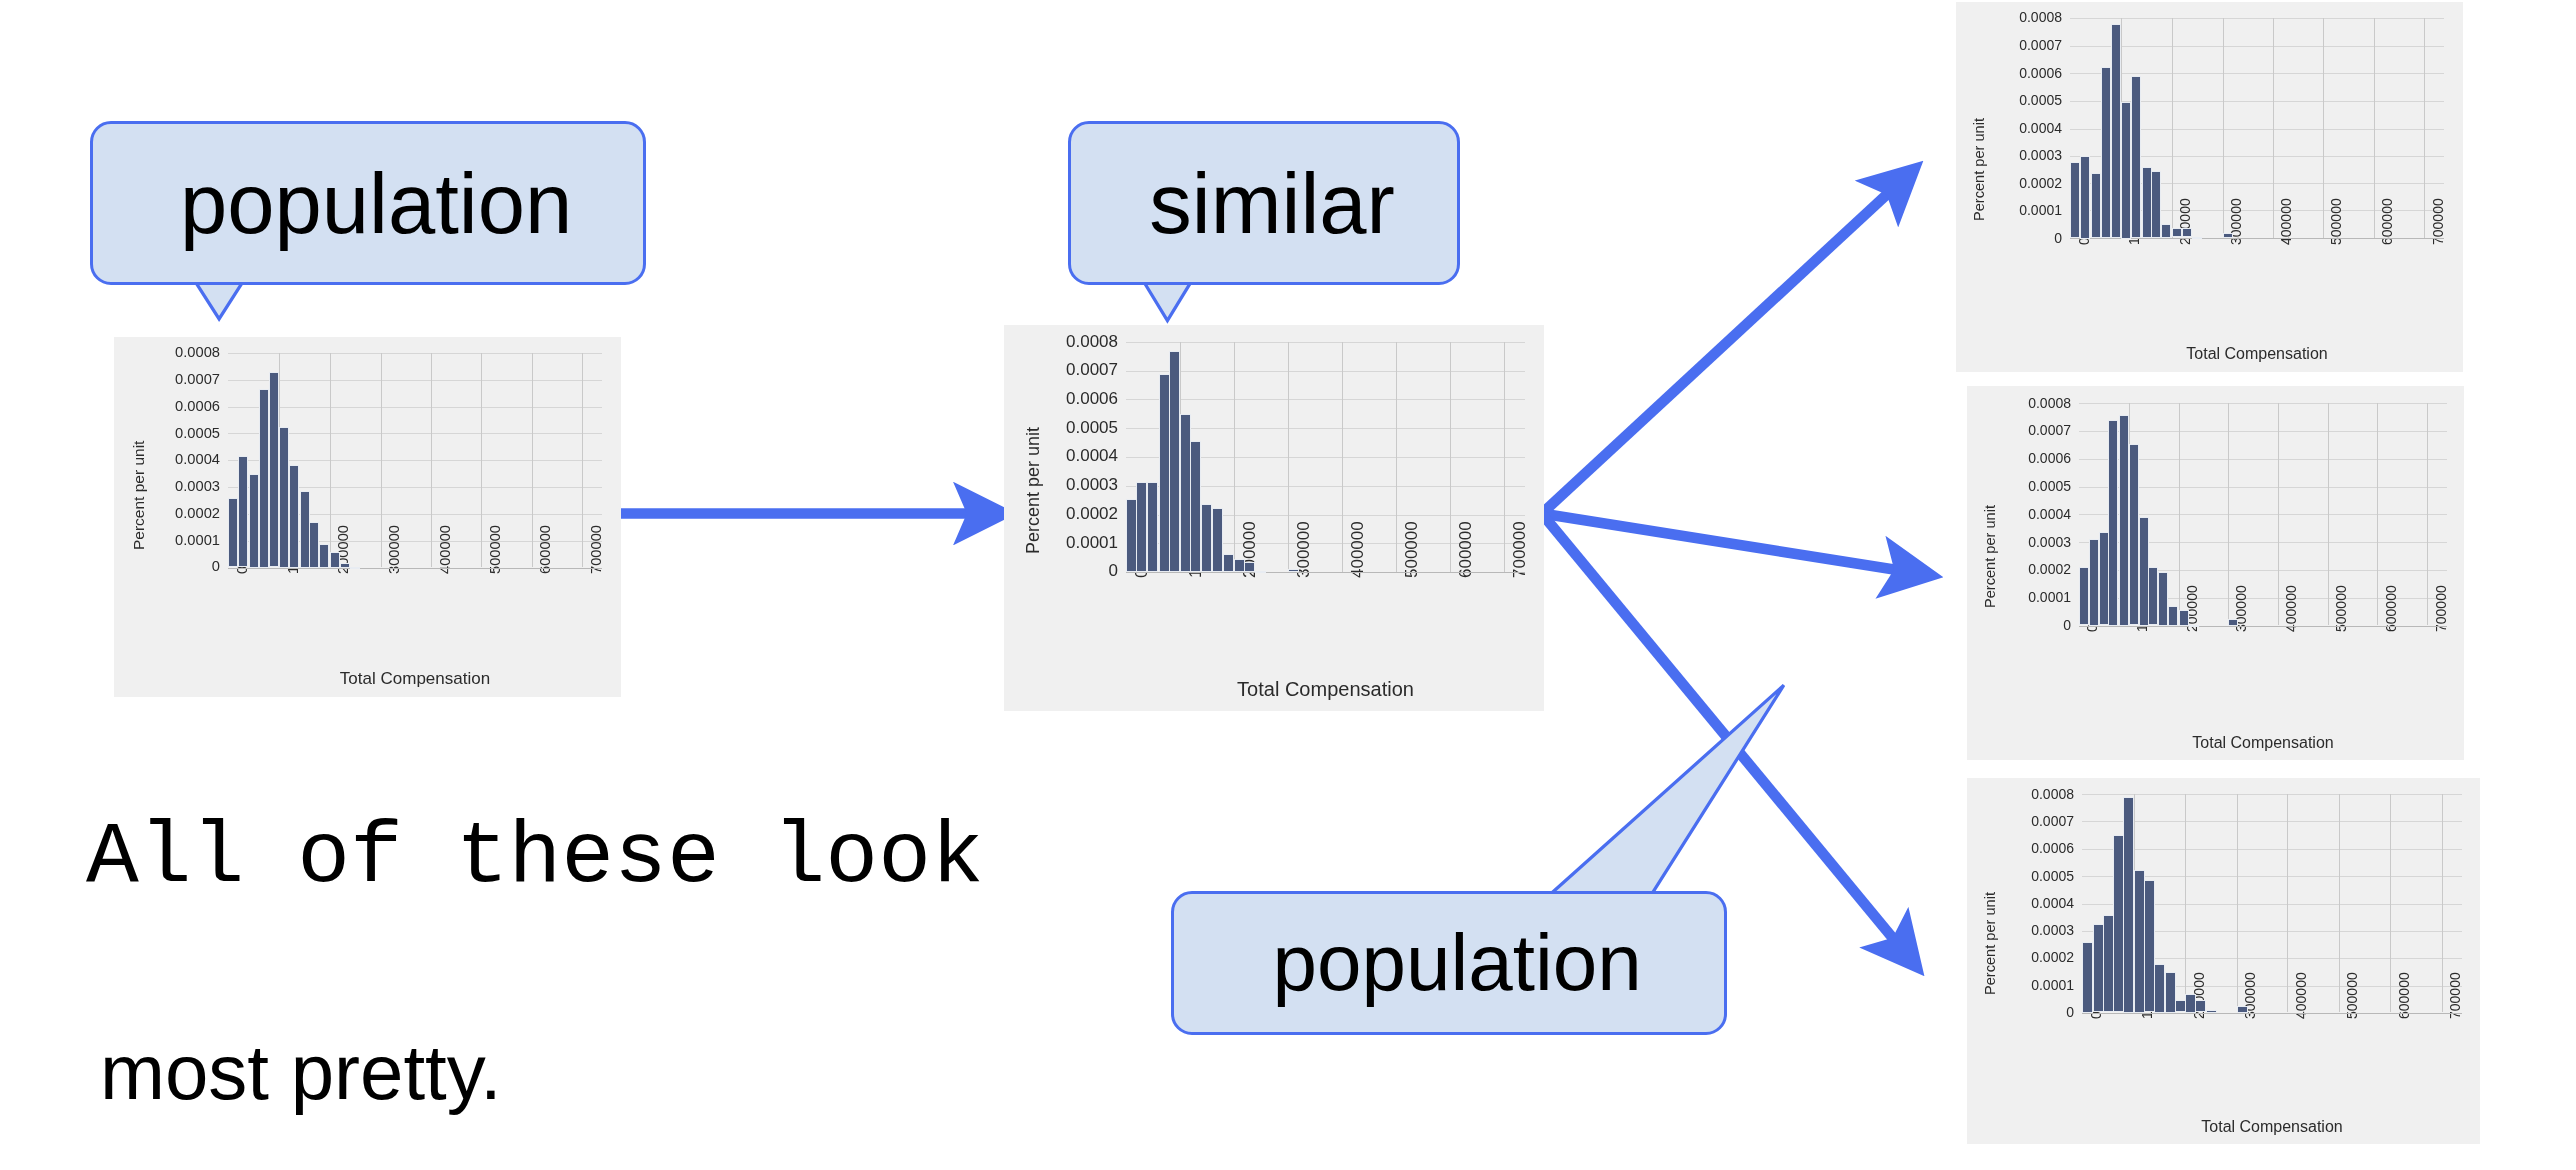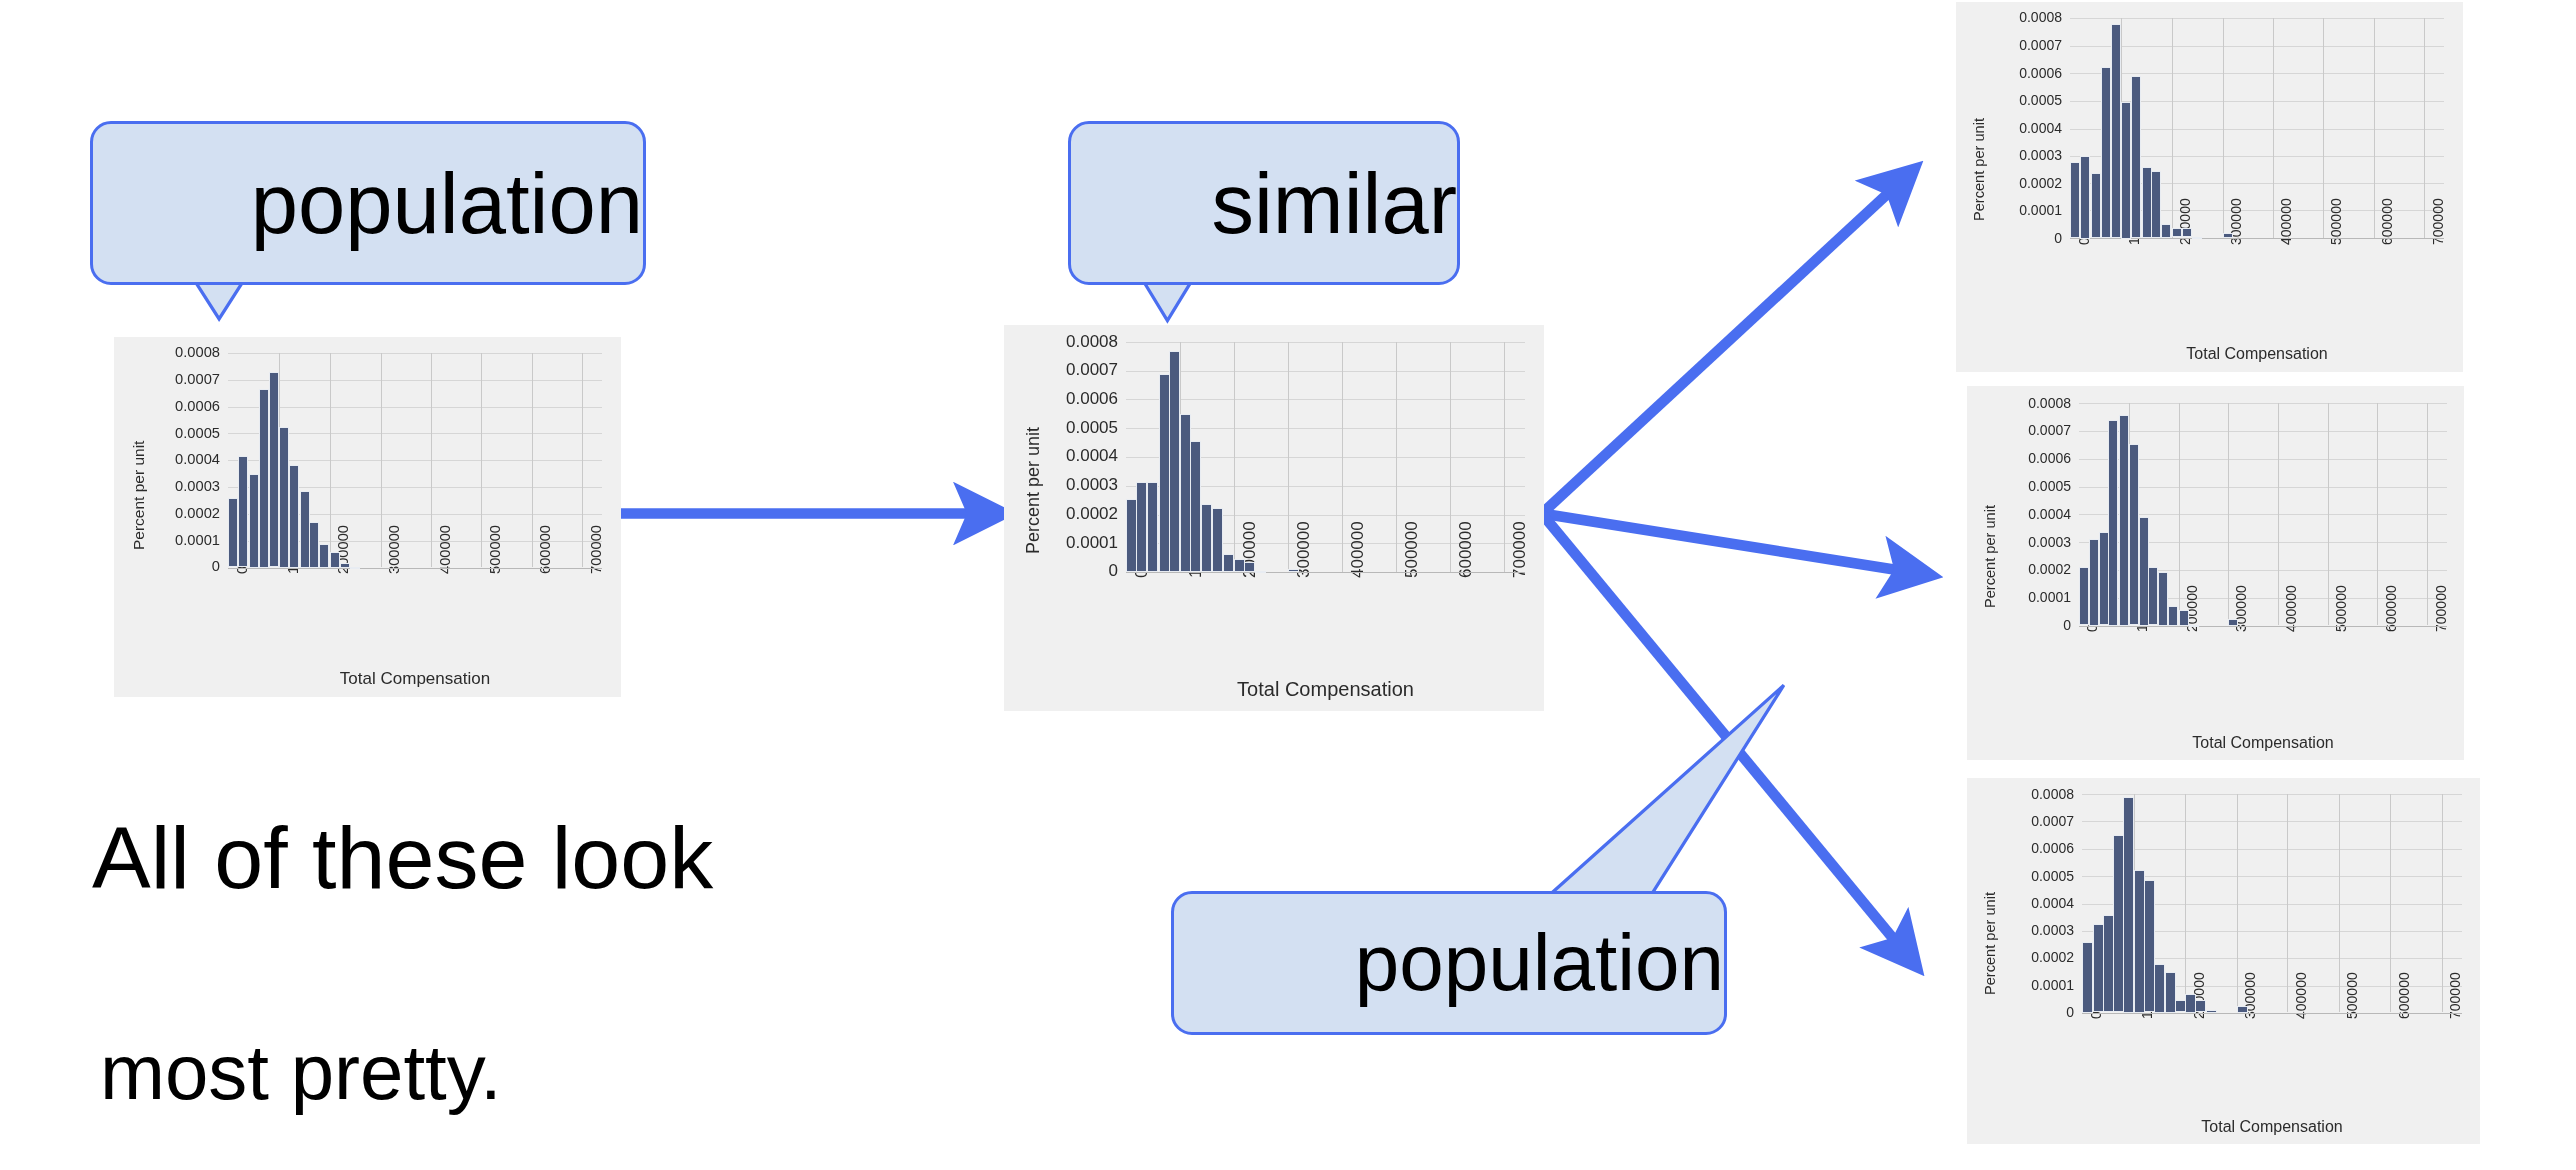--- a/index.html
+++ b/index.html
@@ -12,21 +12,21 @@
   }
   #stage{position:absolute;left:0;top:0;width:2576px;height:1171px;}
 
   
   .bubble{
     position:absolute;
     box-sizing:border-box;
     background:#d3e0f2;
     border:3.3px solid #4a6ef0;
     border-radius:21px;
-    display:flex;align-items:center;justify-content:flex-end;
+    display:flex;align-items:center;justify-content:center;
     color:#000;
     font-family:"Liberation Sans", sans-serif;
     font-weight:400;
     line-height:1;
     white-space:nowrap;
     padding-left:8px;
   }
   .bubble .btxt{padding-left:8.2px;}
 
   
@@ -114,21 +114,21 @@
   </div>
 
   <div class="bubble" style="left:1068px;top:121px;width:392px;height:164px;font-size:85px;">
     <span class="btxt">similar</span>
   </div>
 
   <div class="bubble" style="left:1171px;top:891px;width:556px;height:144px;font-size:80px;">
     <span class="btxt">population</span>
   </div>
 
-  <div class="freetext" style="left:92px;top:814px;font-size:88px;">All of these look</div>
+  <div class="freetext" style="left:86px;top:814px;font-size:88px;font-family:Liberation Mono, monospace;">All of these look</div>
   <div class="freetext" style="left:100px;top:1033px;font-size:78px;">most pretty.</div>
 
   <div class="panel" style="left:114px;top:337px;width:507px;height:360px;">
       <div class="gridh" style="left: 114px; top: 231px; width: 374px;"></div>
       <div class="ytick" style="font-size: 14.7px; width: 106px; left: 0px; top: 221px;">0</div>
       <div class="gridh" style="left: 114px; top: 204px; width: 374px;"></div>
       <div class="ytick" style="font-size: 14.7px; width: 106px; left: 0px; top: 195px;">0.0001</div>
       <div class="gridh" style="left: 114px; top: 177px; width: 374px;"></div>
       <div class="ytick" style="font-size: 14.7px; width: 106px; left: 0px; top: 168px;">0.0002</div>
       <div class="gridh" style="left: 114px; top: 150px; width: 374px;"></div>

